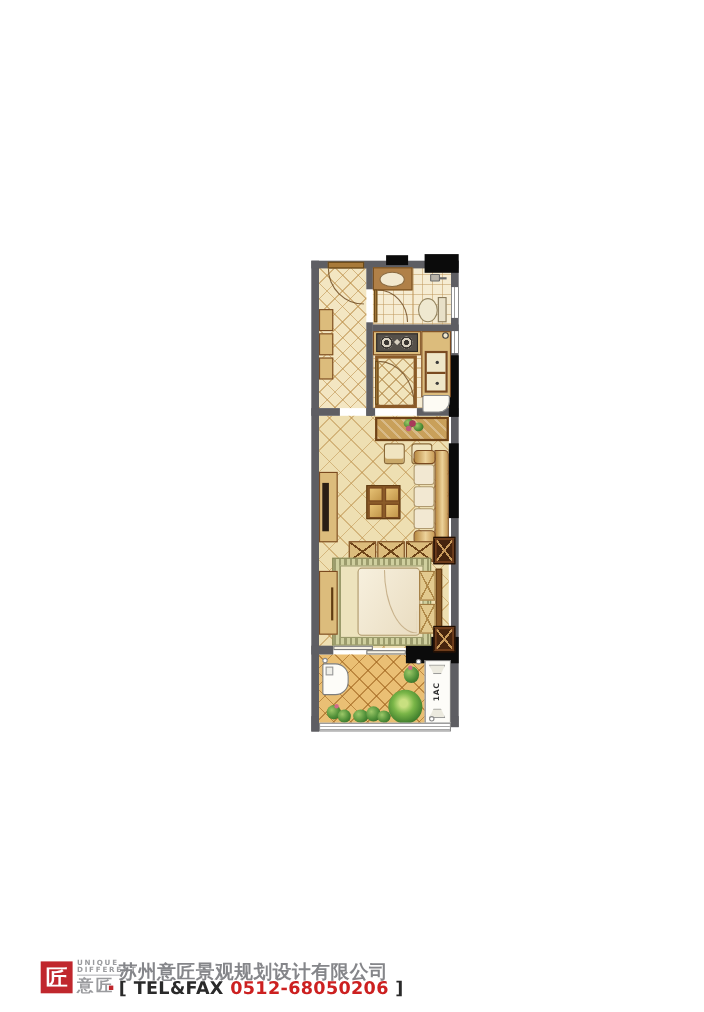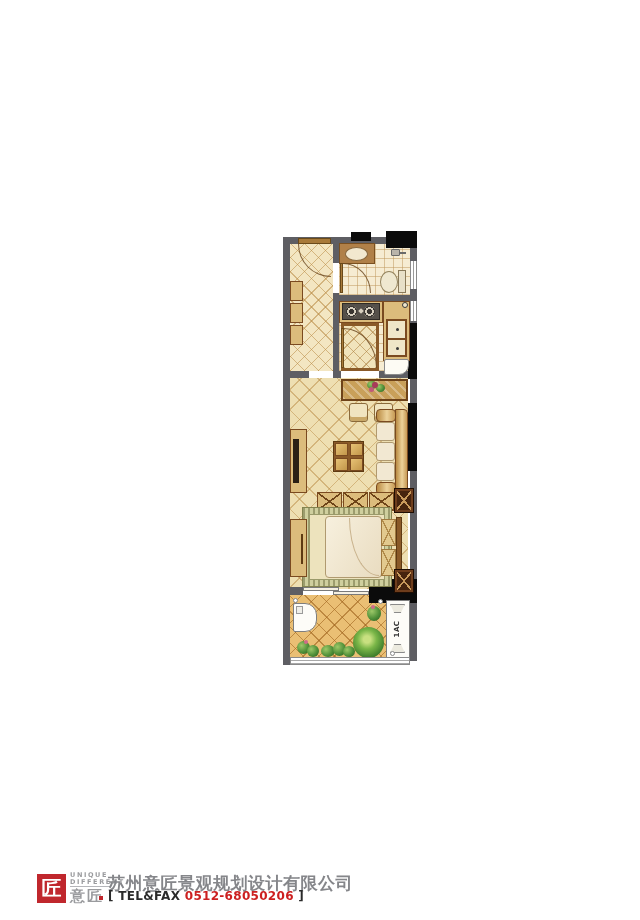--- a/index.html
+++ b/index.html
@@ -65,21 +65,21 @@
 
   .ac-label{font-size:7px;font-weight:bold;color:#333;transform:rotate(-90deg);letter-spacing:.5px;}
 
   
   .logo-mark{background:#c0272d;color:#fff;display:flex;align-items:center;justify-content:center;
              font-size:20px;font-weight:bold;}
   .logo-words{color:#9a9b9e;font-weight:bold;font-size:6.5px;letter-spacing:1.6px;line-height:7px;}
   .logo-cjk{color:#9a9b9e;font-weight:bold;font-size:15px;letter-spacing:2px;}
   .red-sq{background:#c0272d;}
   .company{color:#85868a;font-weight:bold;font-size:17px;letter-spacing:.5px;}
-  .telline{font-weight:bold;font-size:12px;color:#2a2a2a;letter-spacing:.3px;}
+  .telline{font-weight:bold;font-size:16px;color:#2a2a2a;letter-spacing:.3px;}
   .telnum{color:#cc2020;}
   .tblock{color:#111;font-weight:bold;font-size:10.5px;line-height:13px;}
 </style>
 </head>
 <body>
 
 <div class="page">
 
   <div id="plan">
 

